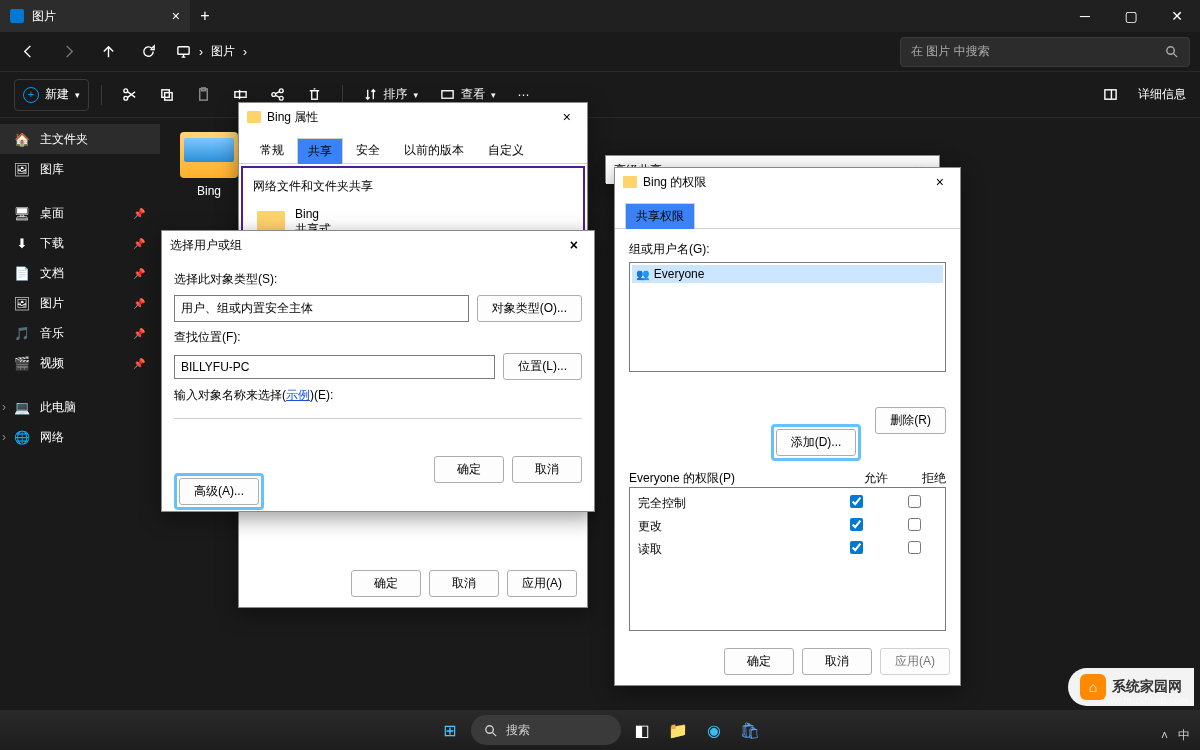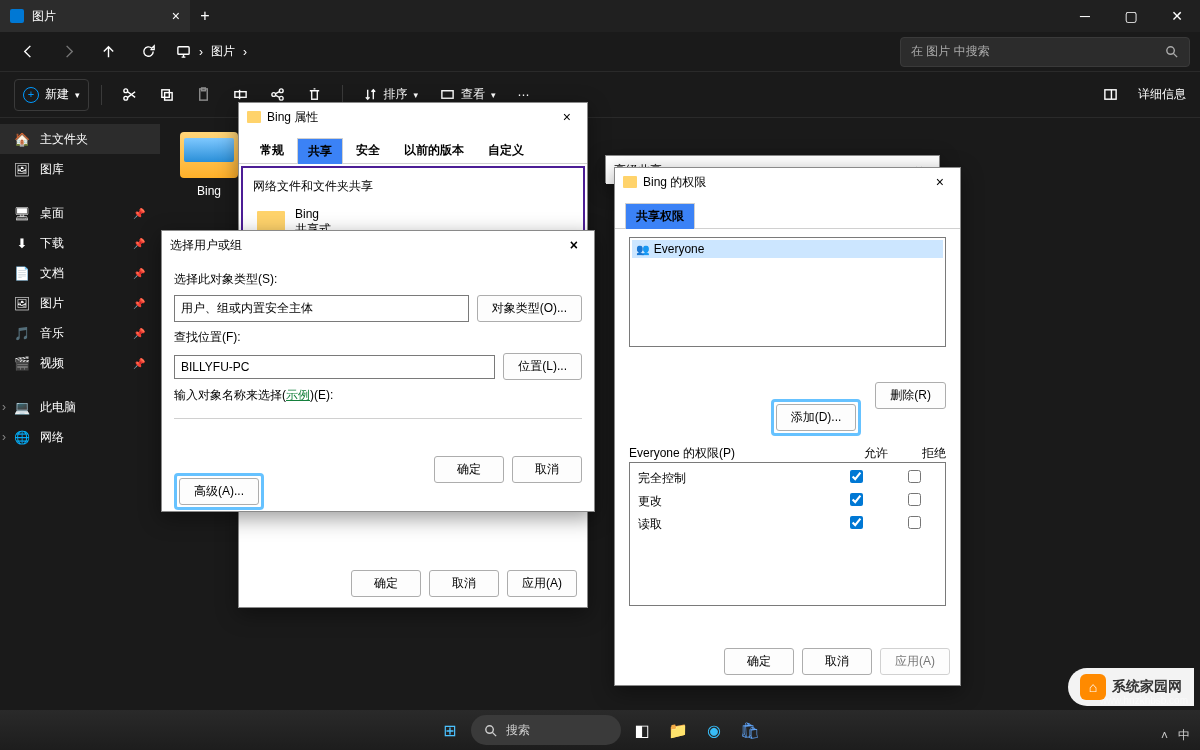--- a/index.html
+++ b/index.html
@@ -33,21 +33,21 @@
 .foldericon{width:58px;height:46px;background:linear-gradient(#ffd57a,#ffb029);border-radius:4px;position:relative;overflow:hidden;}
 .foldericon::before{content:"";position:absolute;top:6px;left:4px;right:4px;height:24px;background:linear-gradient(#7ec8ff,#2a8fd8);border-radius:2px;}
 .statusbar{height:24px;background:#1a1a1a;border-top:1px solid #2a2a2a;display:flex;align-items:center;padding:0 12px;gap:8px;font-size:11px;color:#bbb;}
 .statusbar .vsep{color:#555;}
 .vicons{margin-left:auto;display:flex;gap:8px;cursor:pointer;color:#888;}
 .dialog{position:absolute;background:#fff;color:#000;border:1px solid #8a8a8a;box-shadow:0 6px 20px rgba(0,0,0,.4);}
 .dialog .dtitle{background:#fff;height:28px;display:flex;align-items:center;padding:0 8px;gap:6px;font-size:12px;}
 .dialog .dclose{margin-left:auto;font-size:14px;cursor:pointer;padding:0 8px;}
 .dfolder{width:14px;height:12px;background:#ffd36b;border-radius:1px;display:inline-block;}
 .tabs{display:flex;padding:6px 10px 0;border-bottom:1px solid #d0d0d0;gap:2px;}
-.ptab{padding:4px 10px;font-size:12px;cursor:pointer;border:1px solid transparent;border-bottom:none;font-weight:bold;}
+.ptab{padding:4px 10px;font-size:12px;cursor:pointer;border:1px solid transparent;border-bottom:none;}
 .ptab.active{border-color:#d0d0d0;background:#3b82f6;position:relative;top:1px;}
 .fieldset{border:2px solid #4c1d95;margin:2px;padding:10px;}
 .legend{padding-bottom:6px;}
 .sharerow{display:flex;align-items:center;gap:10px;padding:6px 4px;}
 .dbtn{background:#fdfdfd;border:1px solid #adadad;padding:4px 14px;font-size:12px;cursor:pointer;border-radius:3px;min-width:70px;}
 .dfoot{display:flex;justify-content:flex-end;gap:8px;padding:10px;}
 .label{font-size:12px;padding:4px 0;}
 .box{border:1px solid #7a7a7a;padding:4px 6px;font-size:12px;background:#fff;}
 .row{display:flex;align-items:center;gap:8px;padding:3px 0;}
 .highlight{border:3px solid #66c2ff;padding:2px;border-radius:4px;margin-top:44px;}
@@ -311,21 +311,21 @@
     <div class="row">
       <div class="box" style="flex:1">用户、组或内置安全主体</div>
       <button class="dbtn">对象类型(O)...</button>
     </div>
     <div class="label">查找位置(F):</div>
     <div class="row">
       <div class="box" style="flex:1">BILLYFU-PC</div>
       <button class="dbtn">位置(L)...</button>
     </div>
     <div class="label">
-      <span>输入对象名称来选择(</span><a href="#" style="color:#15803d">示例</a><span>)(E):</span>
+      <span>输入对象名称来选择(</span><a href="#" style="color:#1d4ed8">示例</a><span>)(E):</span>
     </div>
     <div style="border-top:1px solid #d0d0d0;margin-top:10px"></div>
     <div class="row" style="padding-top:10px">
       <span class="highlight">
         <button class="dbtn">高级(A)...</button>
       </span>
       <div style="flex:1"></div>
       <button class="dbtn">确定</button>
       <button class="dbtn">取消</button>
     </div>
@@ -335,20 +335,21 @@
 <div class="dialog" style="left:614px;top:167px;width:347px;height:519px;">
   <div class="dtitle">
     <span class="dfolder"></span>
     <span>Bing 的权限</span>
     <span class="dclose">×</span>
   </div>
   <div class="tabs">
     <div class="ptab active">共享权限</div>
   </div>
   <div style="padding:8px 14px;">
+    <div class="label">组或用户名(G):</div>
     <div class="box" style="height:110px;padding:2px;">
       <div style="background:#cce6ff;padding:2px 4px;display:flex;align-items:center;gap:4px;">
         <span style="font-size:11px">👥</span>
         <span>Everyone</span>
       </div>
     </div>
     <div class="row" style="justify-content:flex-end;padding-top:8px;gap:14px;">
       <span class="highlight">
         <button class="dbtn">添加(D)...</button>
       </span>

